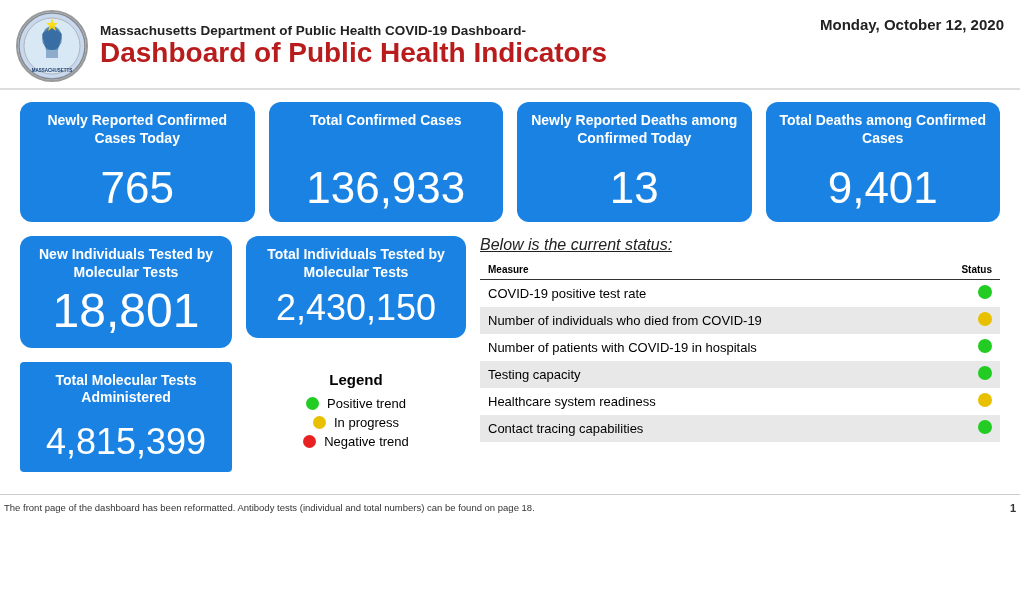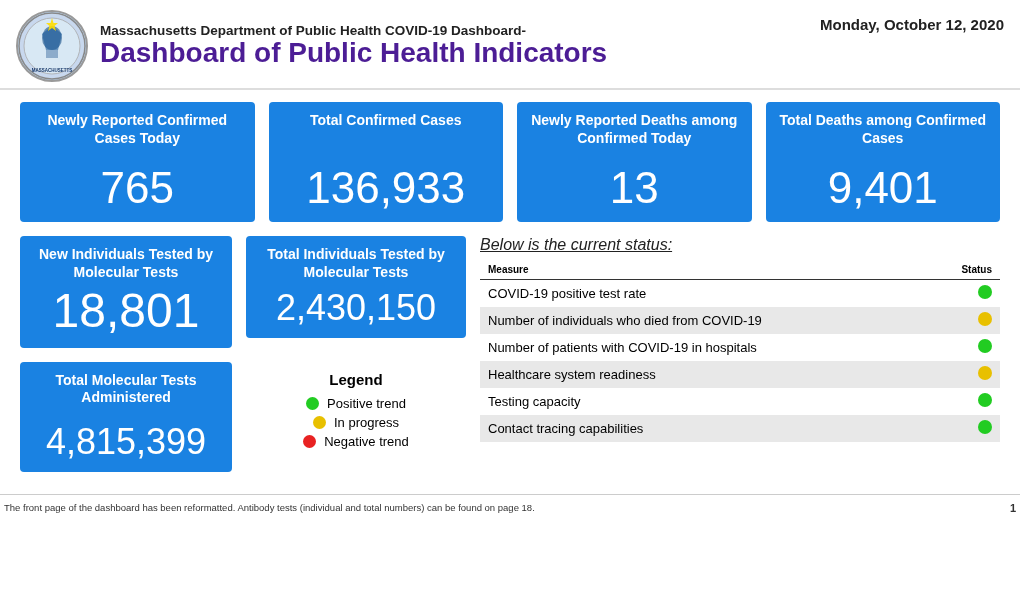--- a/index.html
+++ b/index.html
@@ -23,21 +23,21 @@
       flex: 1;
     }
     .header-subtitle {
       font-size: 13.5px;
       font-weight: 700;
       color: #222;
     }
     .header-title {
       font-size: 28px;
       font-weight: 900;
-      color: #4c1d95;
+      color: #b91c1c;
       line-height: 1.1;
     }
     .header-date {
       font-size: 15px;
       font-weight: 700;
       color: #222;
       white-space: nowrap;
       align-self: flex-start;
       padding-top: 6px;
     }
@@ -50,21 +50,21 @@
     
     .stat-row {
       display: flex;
       gap: 14px;
       margin-bottom: 14px;
     }
 
     .stat-card {
       background: #1a82e2;
       color: #fff;
-      border-radius: 4px;
+      border-radius: 12px;
       padding: 10px 12px 10px 12px;
       flex: 1;
       text-align: center;
       min-height: 120px;
       display: flex;
       flex-direction: column;
       align-items: center;
       justify-content: space-between;
     }
     .stat-card-label {
@@ -316,26 +316,26 @@
             </tr>
             <tr>
               <td>Number of individuals who died from COVID-19</td>
               <td class="dot-cell"><span class="status-dot" style="background: rgb(232, 192, 0);"></span></td>
             </tr>
             <tr>
               <td>Number of patients with COVID-19 in hospitals</td>
               <td class="dot-cell"><span class="status-dot" style="background: rgb(34, 204, 34);"></span></td>
             </tr>
             <tr>
+              <td>Testing capacity</td>
+              <td class="dot-cell"><span class="status-dot" style="background: rgb(34, 204, 34);"></span></td>
+            </tr>
+            <tr>
               <td>Healthcare system readiness</td>
               <td class="dot-cell"><span class="status-dot" style="background: rgb(232, 192, 0);"></span></td>
-            </tr>
-            <tr>
-              <td>Testing capacity</td>
-              <td class="dot-cell"><span class="status-dot" style="background: rgb(34, 204, 34);"></span></td>
             </tr>
             <tr>
               <td>Contact tracing capabilities</td>
               <td class="dot-cell"><span class="status-dot" style="background: rgb(34, 204, 34);"></span></td>
             </tr>
           </tbody>
       </table>
     </div>
 
   </div>

